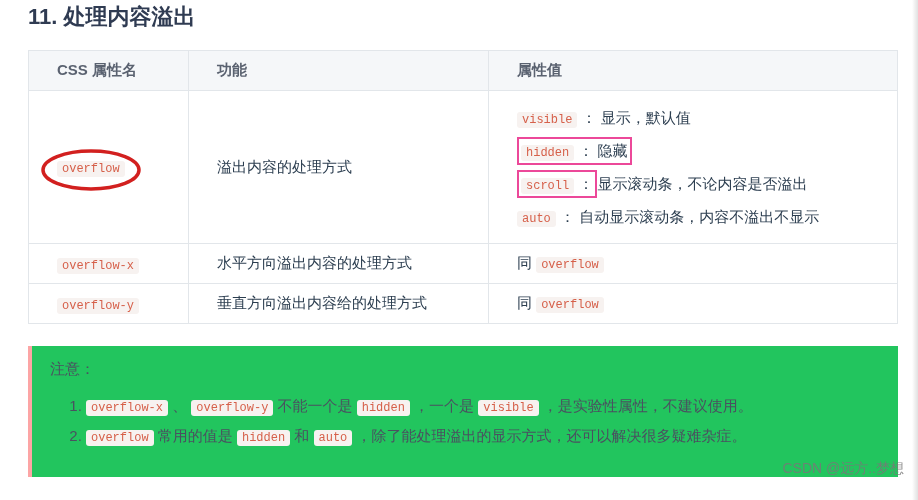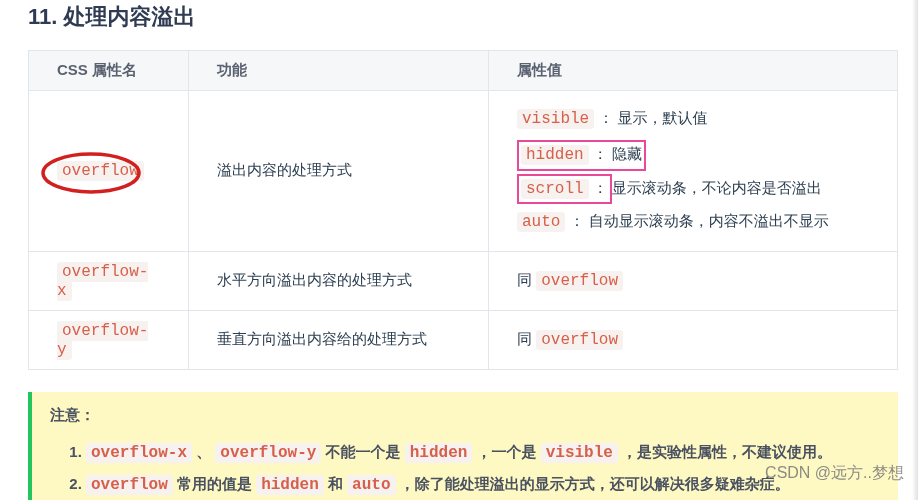--- a/index.html
+++ b/index.html
@@ -39,21 +39,21 @@
     font-weight: 600;
   }
   .col-prop { width: 160px; }
   .col-func { width: 300px; }
   code.kw {
     font-family: Menlo, Consolas, "Courier New", monospace;
     color: #d6604a;
     background: #f7f2f0;
     padding: 1px 5px;
     border-radius: 3px;
-    font-size: 16px;
+    font-size: 12px;
   }
   td.cell-values { line-height: 2.2; padding-top:8px; padding-bottom:8px;}
   .val-line { white-space: nowrap; }
   .box-blue {
     border: 2px solid #ec4899;
     padding: 0 2px;
     display: inline-block;
     line-height: 1.6;
   }
   .red-circle-wrap {
@@ -61,41 +61,40 @@
     display: inline-block;
   }
   .red-circle-wrap svg.ann {
     position: absolute;
     left: -22px;
     top: -14px;
     pointer-events: none;
   }
   .note-box {
     margin-top: 22px;
-    border-left: 4px solid #22c55e;
-    background: #fef9c3;
+    border-left: 4px solid #fca5a5;
+    background: #22c55e;
     padding: 14px 18px 14px 18px;
     color: #4a5160;
-    font-weight: bold;
   }
   .note-title { margin-bottom: 10px; font-size:15px;}
   .note-box ol {
     margin: 12px;
     padding-left: 24px;
   }
   .note-box li {
     line-height: 2.0;
     font-size: 15px;
   }
   .watermark {
     position: absolute;
     right: 14px;
-    bottom: 16px;
+    bottom: 22px;
     color: rgba(120,120,120,0.85);
-    font-size: 16px;
+    font-size: 14px;
     text-align: right;
   }
   .right-shadow {
     position: absolute;
     right: 0; top:0; bottom:0; width:6px;
     background: linear-gradient(to left, rgba(0,0,0,0.12), rgba(0,0,0,0));
   }
 </style>
 </head>
 <body>

